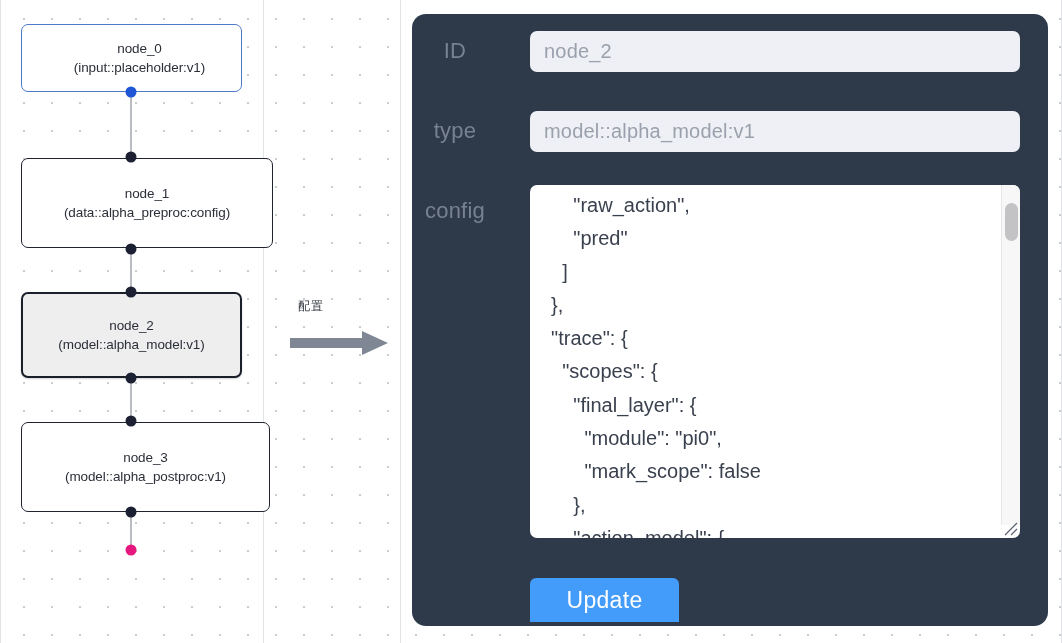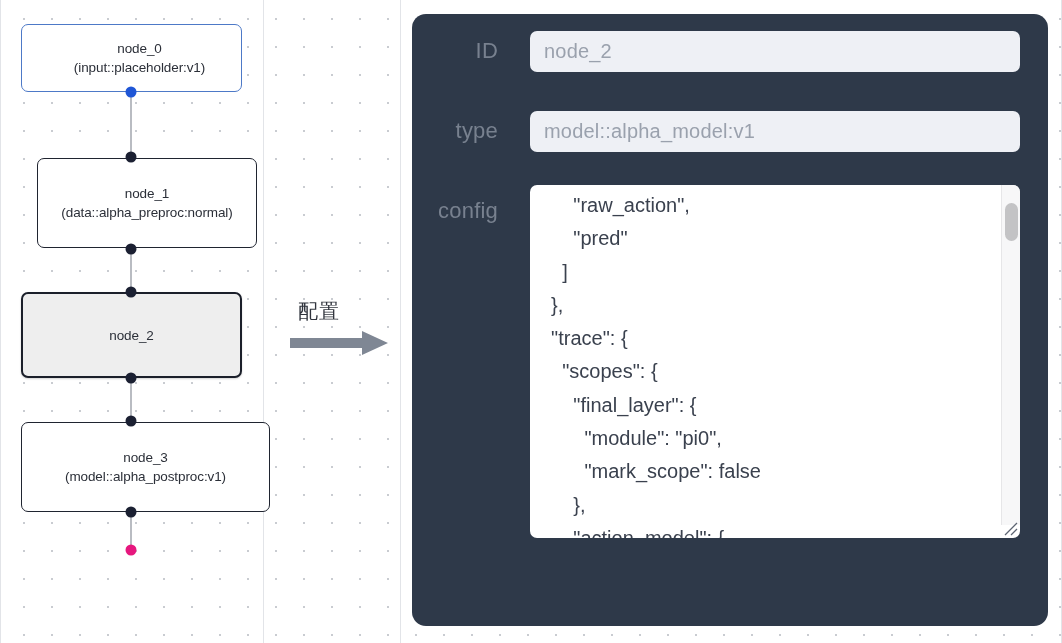--- a/index.html
+++ b/index.html
@@ -83,21 +83,21 @@
 
   
   #arrow-group {
     position: absolute;
     left: 290px; top: 298px;
     width: 110px; height: 62px;
   }
   #arrow-label {
     position: absolute;
     left: 8px; top: 0;
-    font-size: 20px;
+    font-size: 12px;
     color: #30343d;
     font-family: "DejaVu Sans", sans-serif;
     letter-spacing: 1px;
     white-space: nowrap;
   }
   #arrow-shape { position: absolute; left: 0; top: 32px; }
 
   
   #panel {
     position: absolute;
@@ -111,21 +111,21 @@
   .field-row {
     position: absolute;
     left: 0;
     width: 100%;
     display: flex;
     align-items: flex-start;
   }
   .field-label {
     width: 118px;
     flex: 0 0 118px;
-    text-align: right;
+    text-align: center;
     color: #78818f;
     font-size: 22px;
     line-height: 40px;
     padding-right: 32px;
     box-sizing: border-box;
     letter-spacing: 0.2px;
   }
   .field-input {
     box-sizing: border-box;
     width: 490px;
@@ -225,29 +225,30 @@
   <div class="edge-line" style="left:130px; top:248px; height:44px;"></div>
   <div class="edge-line" style="left:130px; top:378px; height:44px;"></div>
   <div class="edge-line" style="left:130px; top:512px; height:38px;"></div>
 
   <div class="node is-input" style="left:21px; top:24px; width:221px; height:68px;">
     <span class="ntitle">node_0</span>
     <span class="nsub">(input::placeholder:v1)</span>
   </div>
   <div class="handle h-blue" style="left:131px; top:92px;"></div>
 
-  <div class="node" style="left:37px; top:158px; width:220px; height:90px;">
+  <div class="node" style="left:21px; top:158px; width:252px; height:90px;">
     <span class="ntitle">node_1</span>
-    <span class="nsub">(data::alpha_preproc:normal)</span>
+    <span class="nsub">(data::alpha_preproc:config)</span>
   </div>
   <div class="handle" style="left:131px; top:157px;"></div>
   <div class="handle" style="left:131px; top:249px;"></div>
 
   <div class="node is-selected" style="left:21px; top:292px; width:221px; height:86px;">
     <span class="ntitle">node_2</span>
+    <span class="nsub">(model::alpha_model:v1)</span>
   </div>
   <div class="handle" style="left:131px; top:292px;"></div>
   <div class="handle" style="left:131px; top:378px;"></div>
 
   <div class="node" style="left:21px; top:422px; width:249px; height:90px;">
     <span class="ntitle">node_3</span>
     <span class="nsub">(model::alpha_postproc:v1)</span>
   </div>
   <div class="handle" style="left:131px; top:421px;"></div>
   <div class="handle" style="left:131px; top:512px;"></div>
@@ -291,13 +292,14 @@
       <div id="config-scrollbar">
         <div id="config-thumb"></div>
       </div>
       <svg id="config-resize" viewBox="0 0 18 18">
         <line x1="16" y1="4" x2="4" y2="16" stroke="#5c6472" stroke-width="1.2"></line>
         <line x1="16" y1="10" x2="10" y2="16" stroke="#5c6472" stroke-width="1.2"></line>
       </svg>
     </div>
   </div>
 
+  <button id="update-button">Update</button>
 </div>
 
 </body></html>

